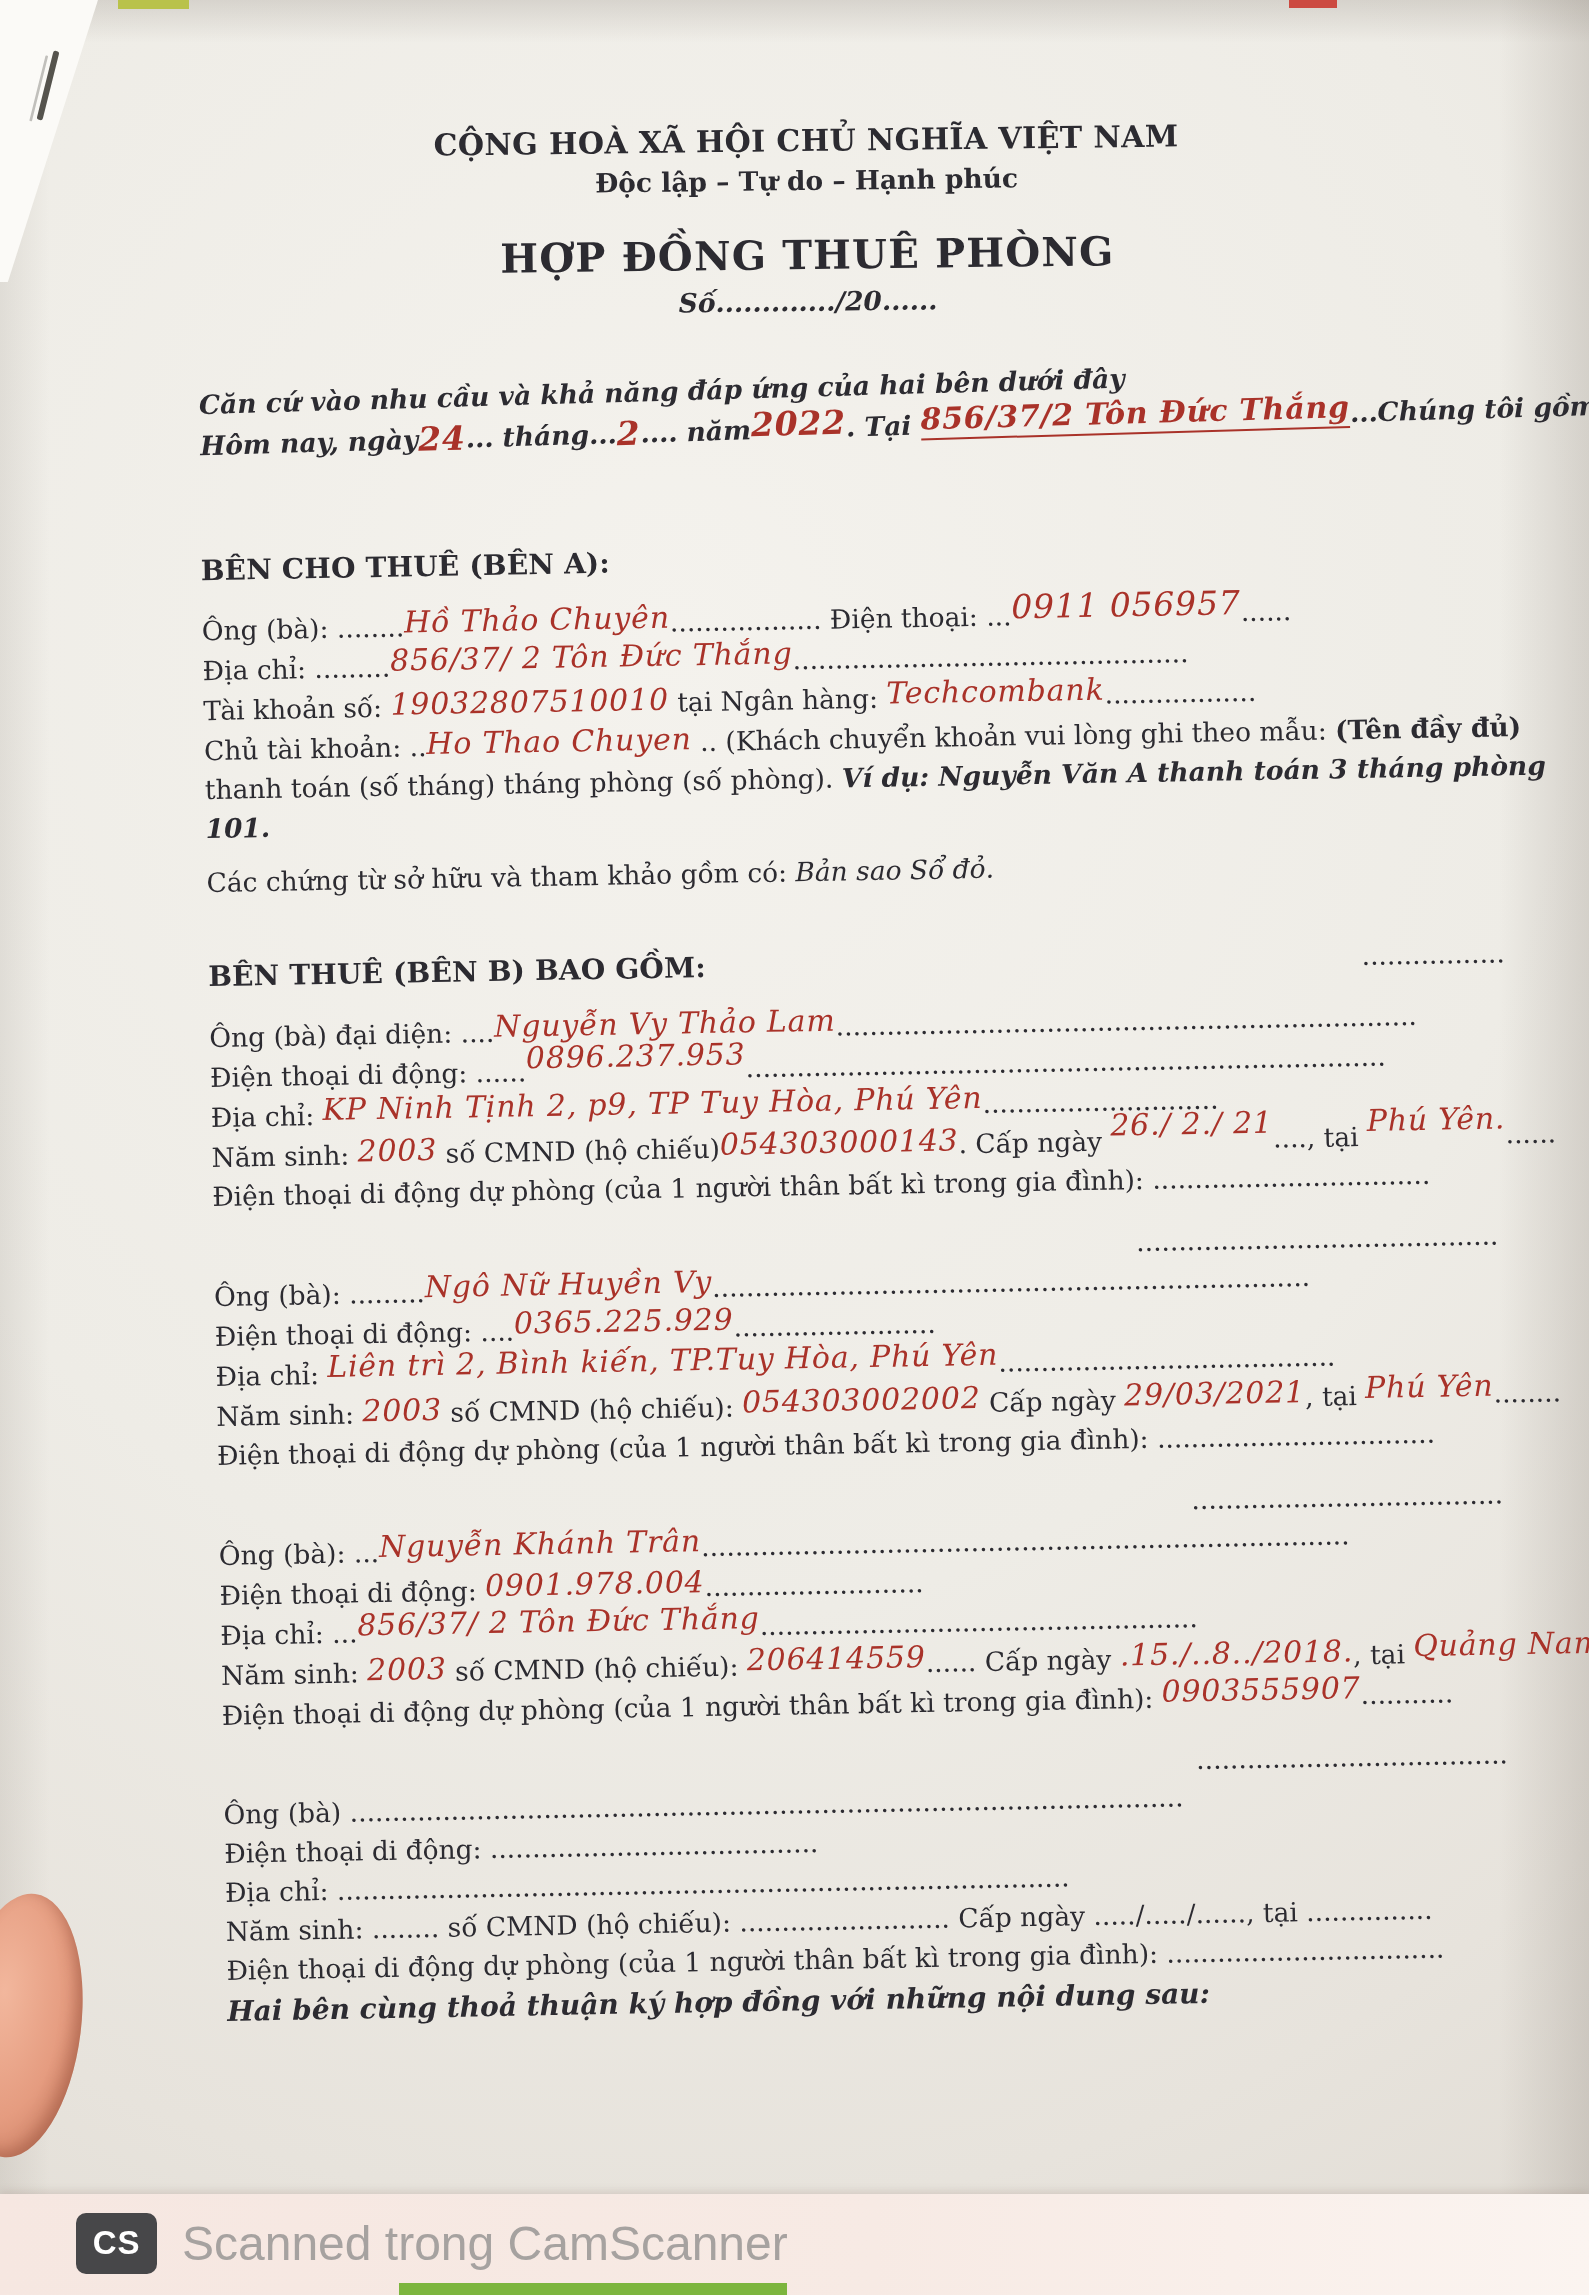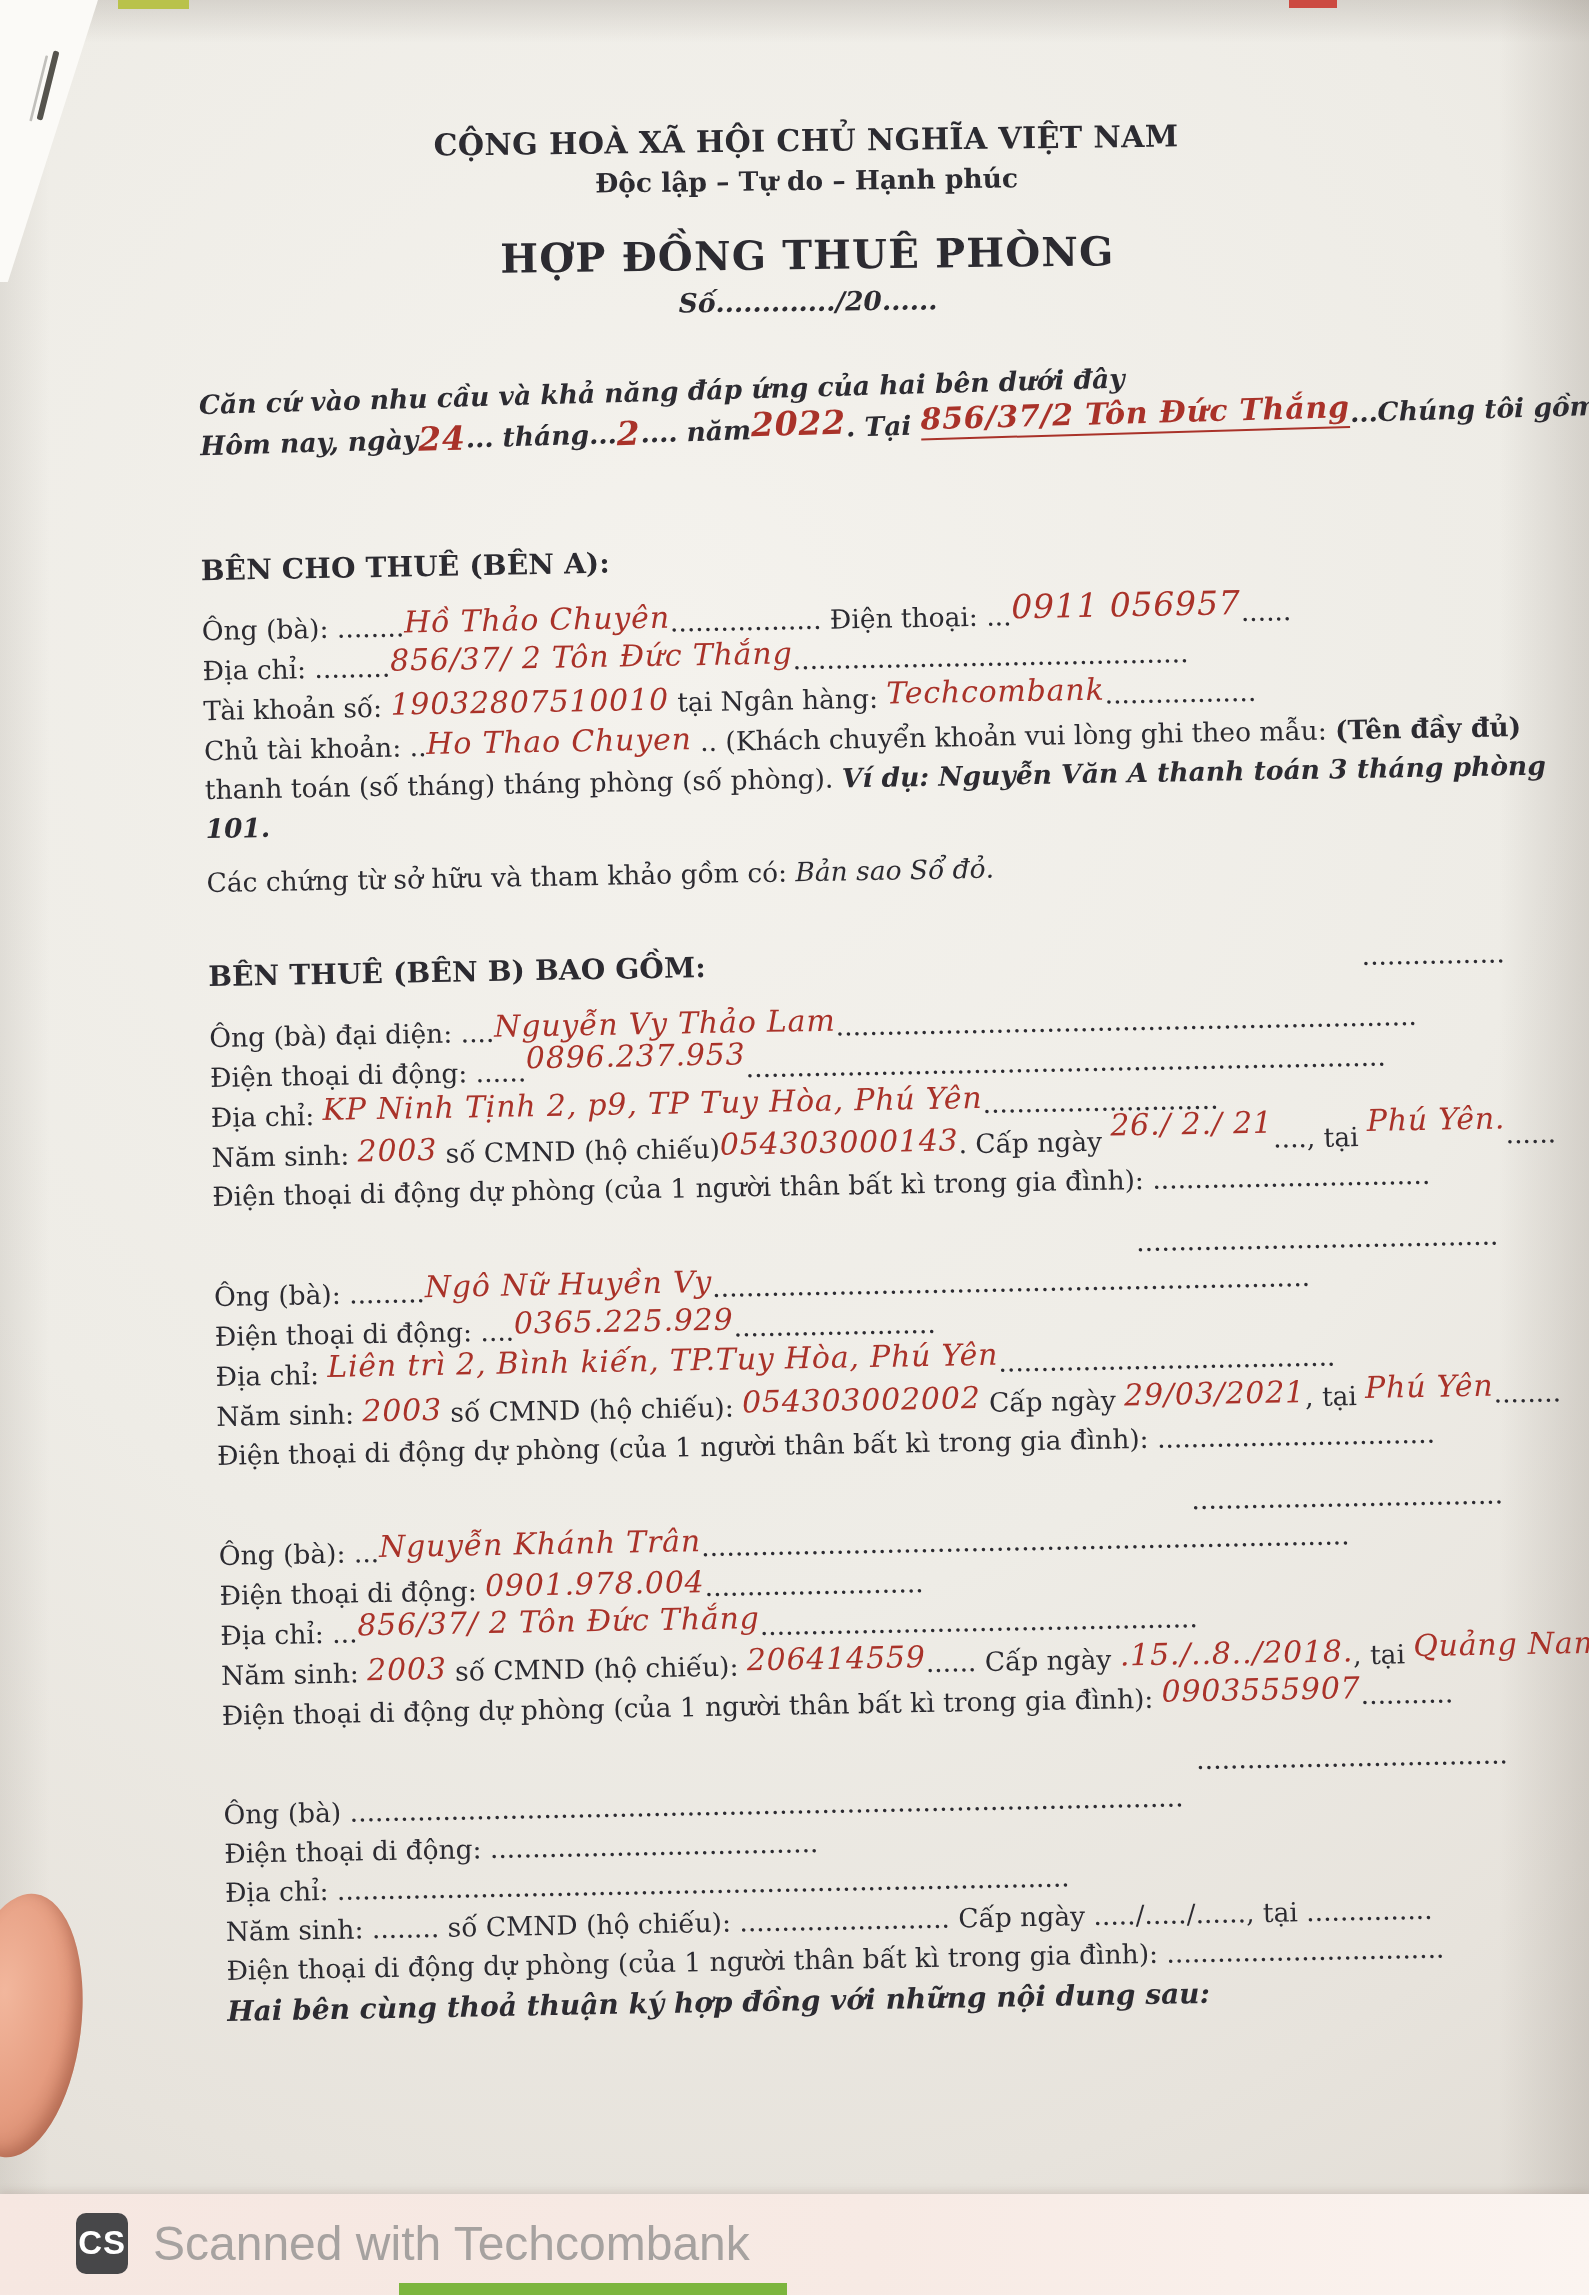--- a/index.html
+++ b/index.html
@@ -68,21 +68,21 @@
 
   #persons{margin-top:20px;}
   .person-block{margin-top:25px;}
   .person-block:first-child{margin-top:0;}
   .pre-dots{text-align:right;line-height:35px;padding-right:11.6px;}
 
   .closing{font-size:28px;font-weight:700;font-style:italic;}
 
   
   .cam-footer{position:absolute;left:76px;bottom:21.5px;display:flex;align-items:center;gap:25px;}
-  .cs-badge{width:52px;height:61px;border-radius:10px;background:var(--badge-bg,#474749);
+  .cs-badge{width:81px;height:61px;border-radius:10px;background:var(--badge-bg,#474749);
     color:var(--badge-text,#fff);display:flex;align-items:center;justify-content:center;
     font-family:"Liberation Sans",sans-serif;font-weight:700;font-size:33px;letter-spacing:0.8px;}
   .cam-text{font-family:"Liberation Sans",sans-serif;font-size:48px;color:var(--footer-text,#a6a2a0);}
 </style>
 </head>
 <body>
 
 <div class="page">
   <div class="paper"></div>
   <div class="shade-top"></div>
@@ -166,16 +166,16 @@
     </div>
 
   </div>
 
   <div class="finger"></div>
   <div class="bottom-band"></div>
   <div class="bottom-green"></div>
 
   <div class="cam-footer">
     <div class="cs-badge">CS</div>
-    <div class="cam-text">Scanned with Techcombank</div>
+    <div class="cam-text">Scanned trong CamScanner</div>
   </div>
 </div>
 
 
 </body></html>

